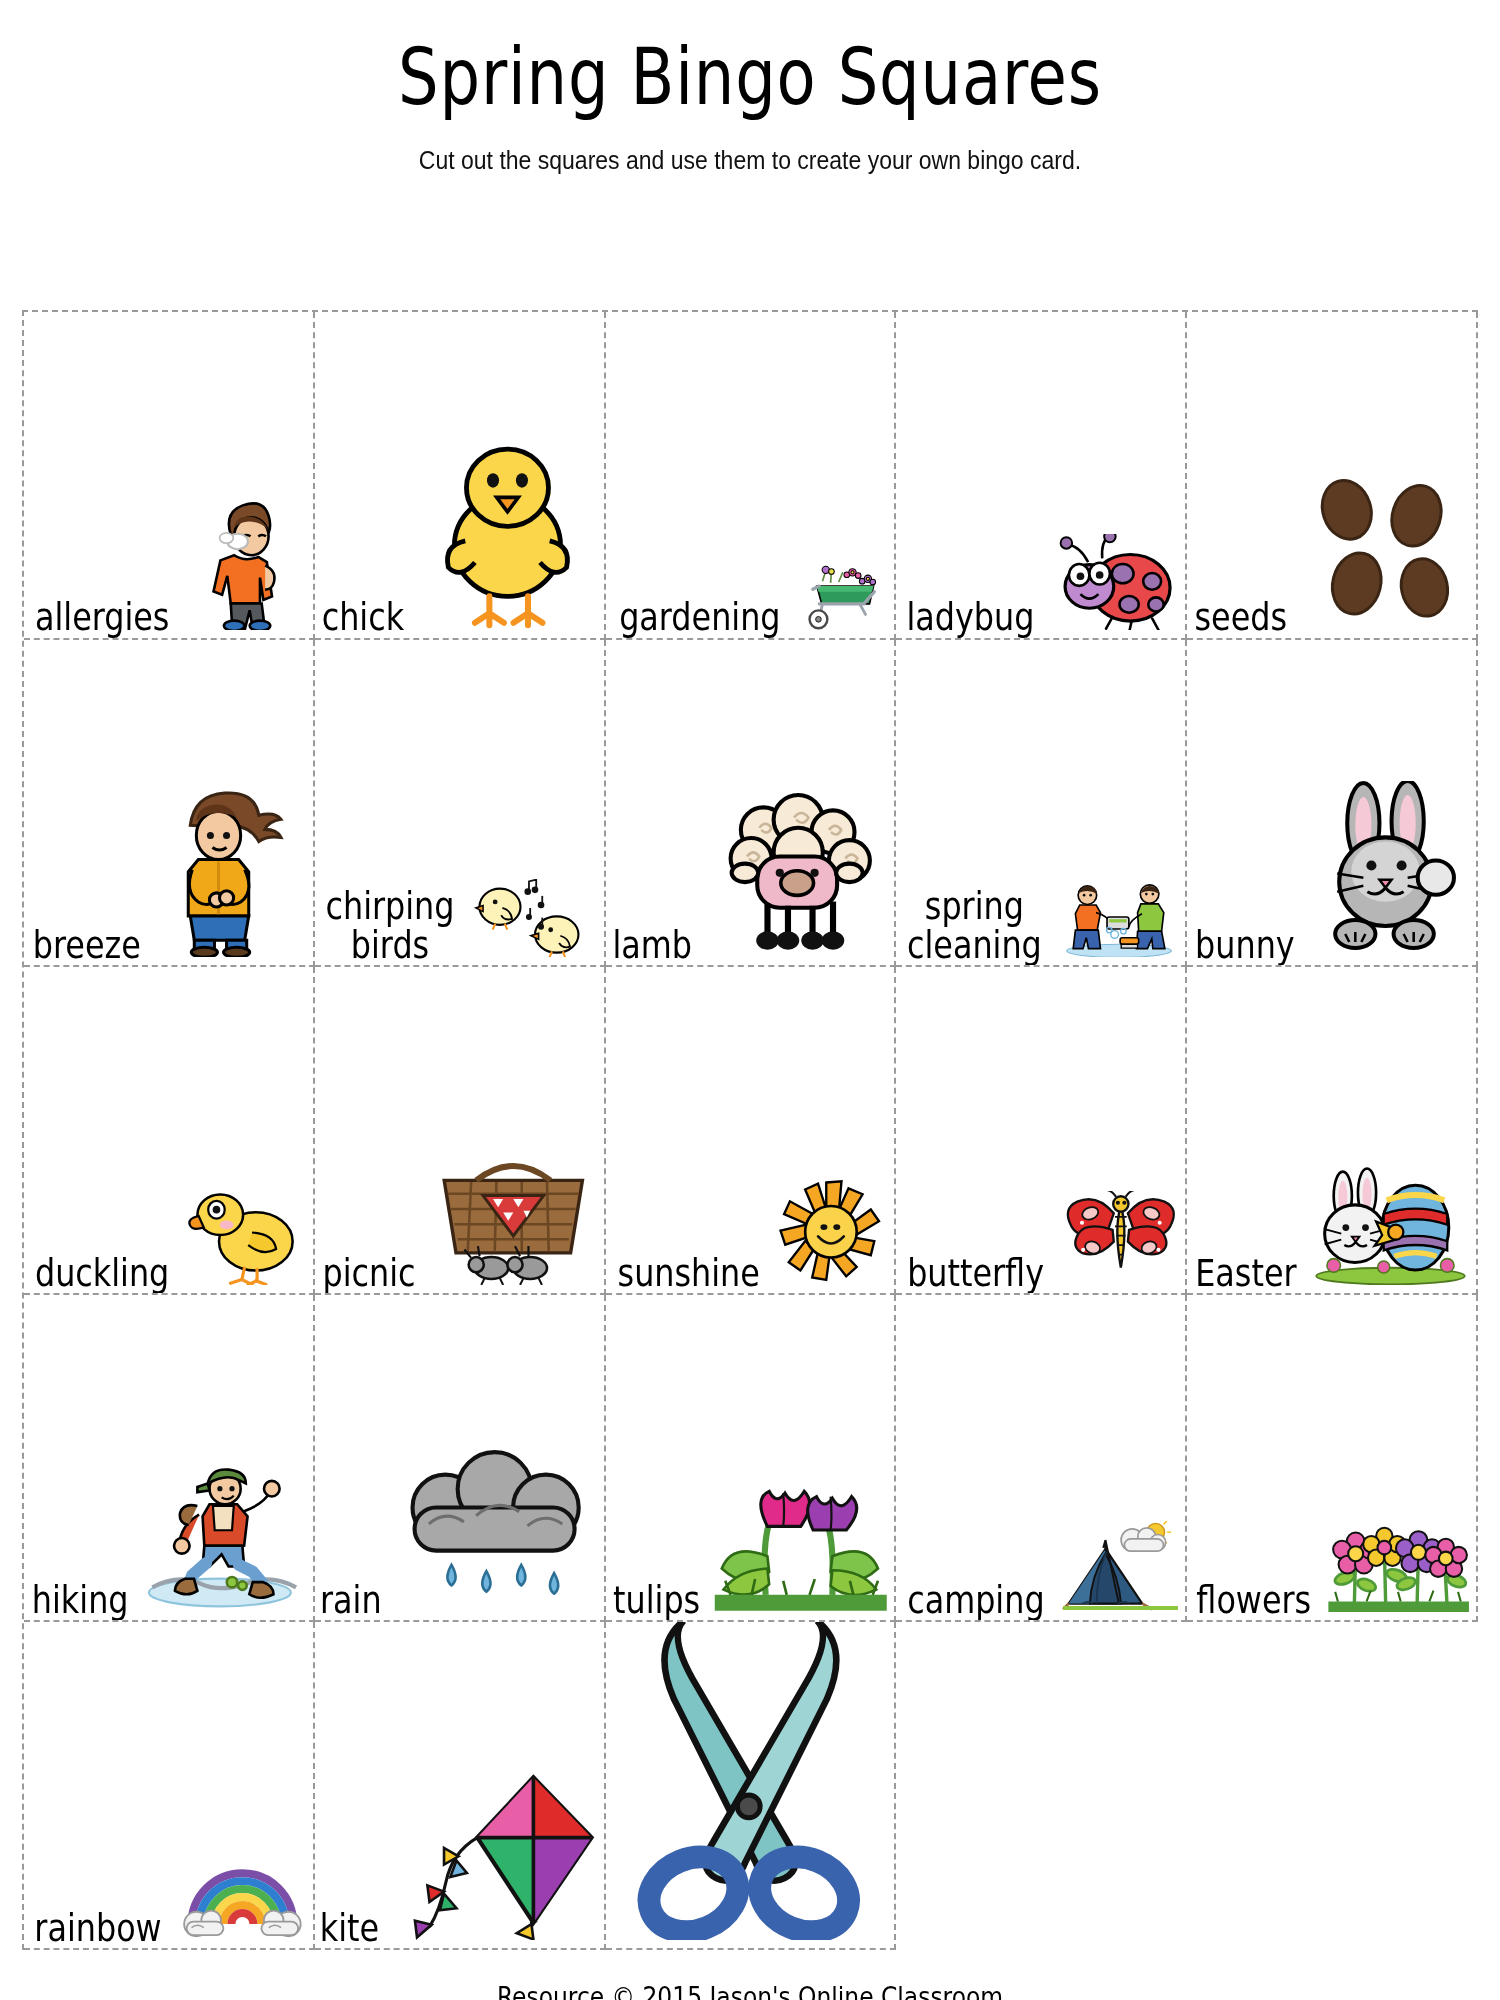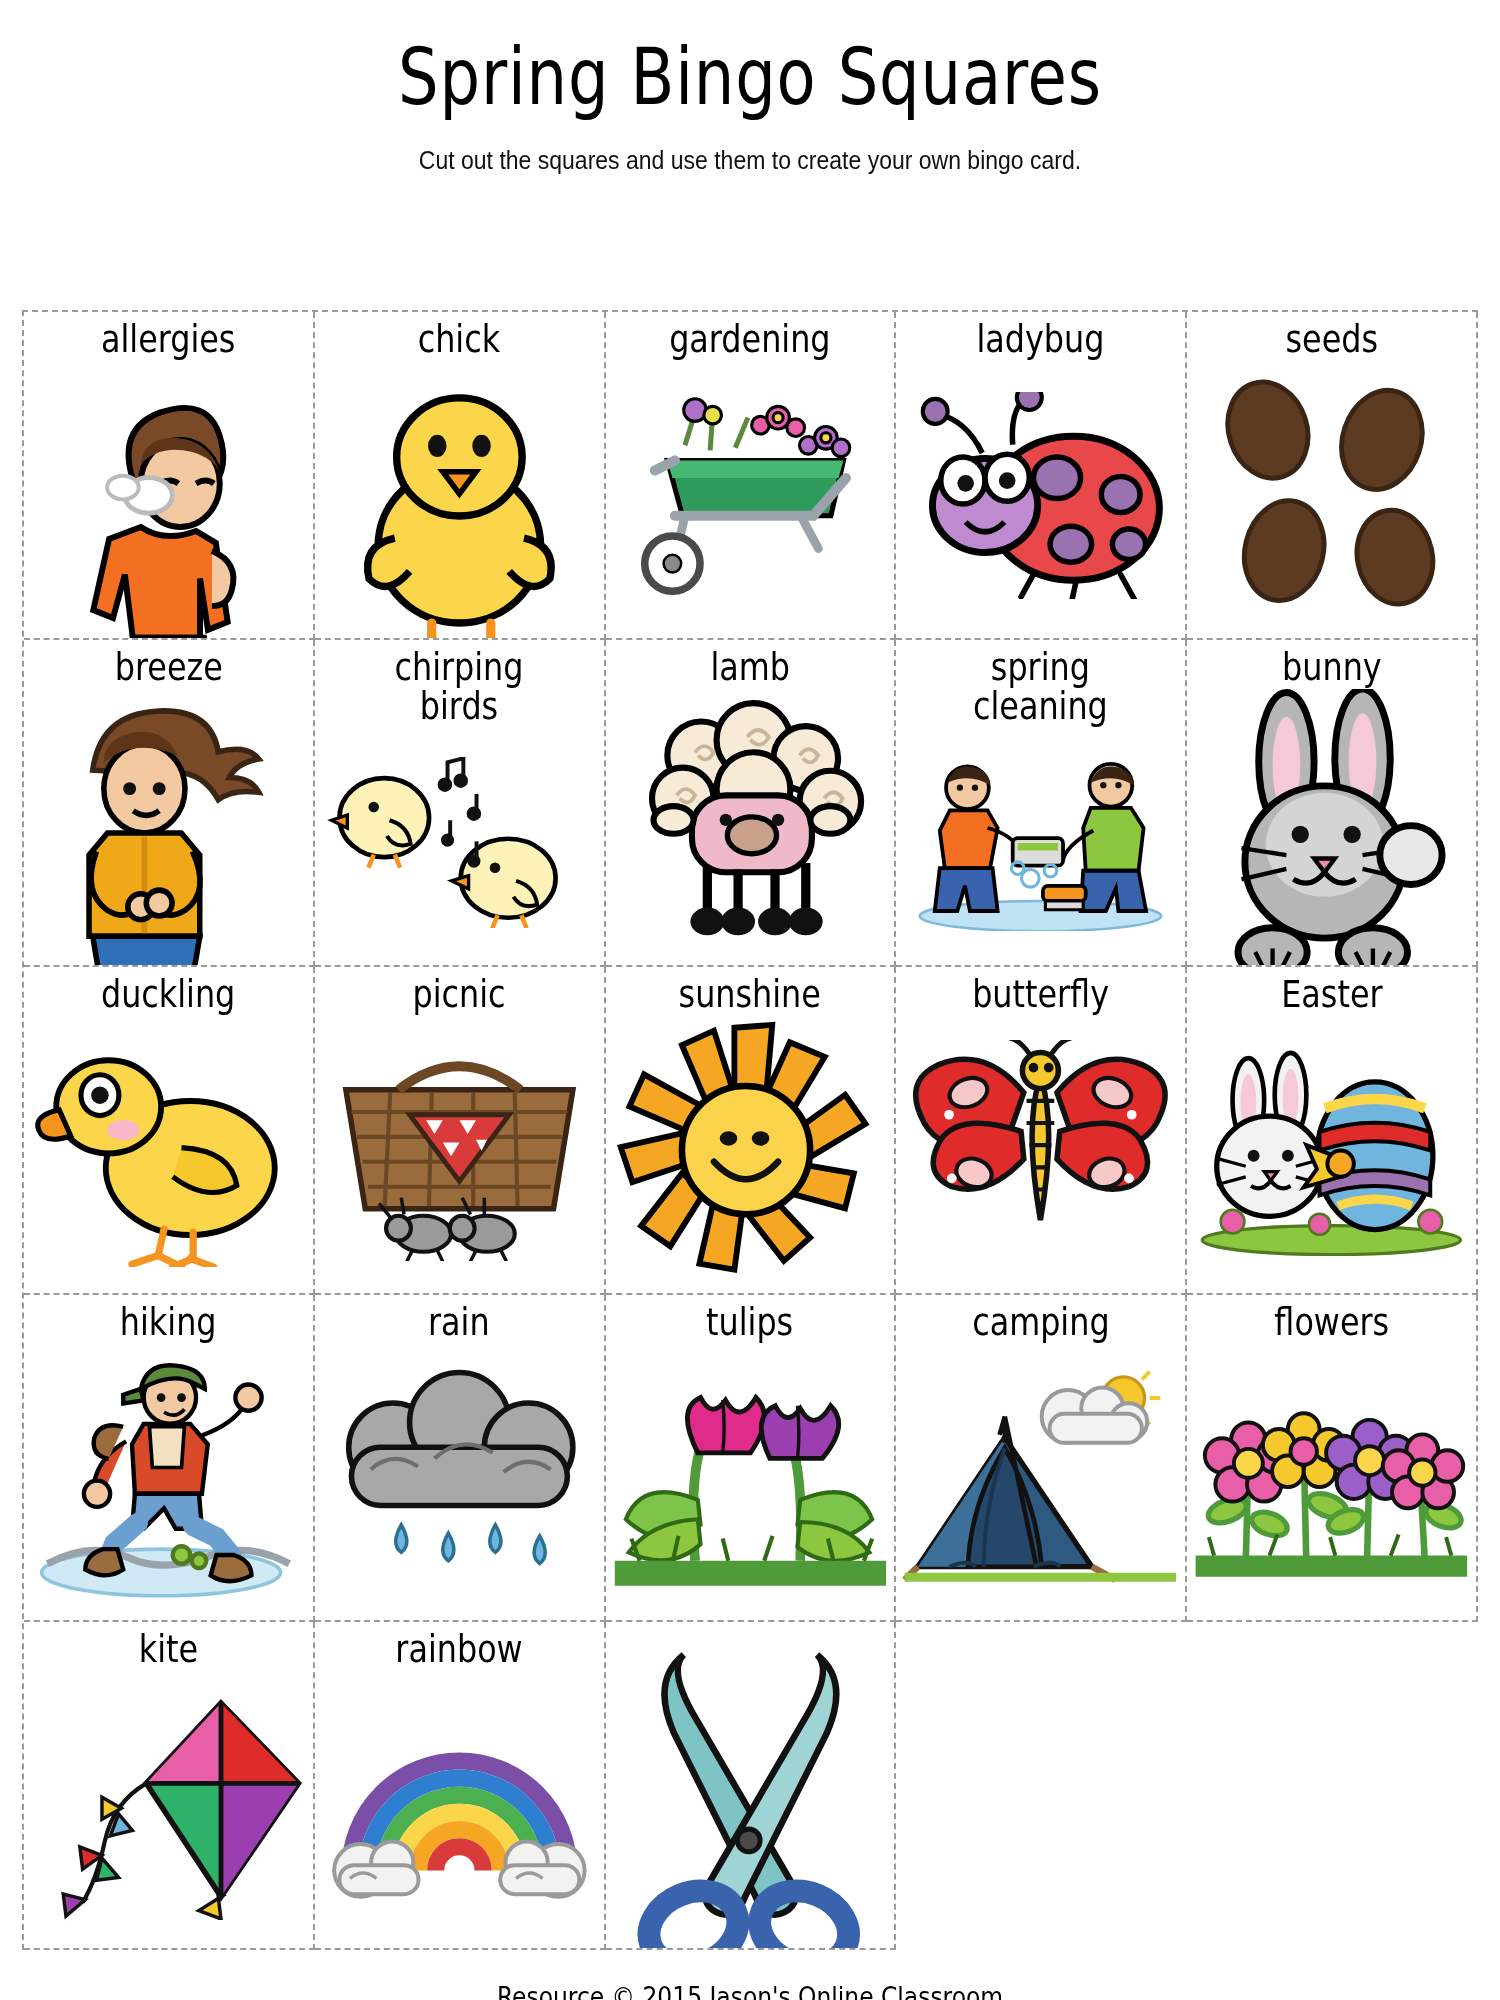--- a/index.html
+++ b/index.html
@@ -39,22 +39,22 @@
     grid-template-columns: repeat(5, 1fr);
     grid-template-rows: repeat(5, 1fr);
     border-top: 2px dashed #9a9a9a;
     border-left: 2px dashed #9a9a9a;
   }
   .cell {
     border-right: 2px dashed #9a9a9a;
     border-bottom: 2px dashed #9a9a9a;
     position: relative;
     display: flex;
-    flex-direction: column;
-    align-items: center;
+    flex-direction: row;
+    align-items: flex-end;
     padding-top: 8px;
     overflow: hidden;
   }
   .label {
     font-family: "DejaVu Sans", sans-serif;
     font-size: 37px;
     color: #000;
     text-align: center;
     line-height: 1.06;
     transform: scaleX(0.86);
@@ -629,20 +629,48 @@
           </g>
           <path d="M2 134 l206 0 l0 16 l-206 0z" fill="#4f9b3a"></path>
           <g stroke="#2f6b14" stroke-width="3" fill="none">
             <path d="M16 134 l-4 -14 M58 134 l6 -16 M108 134 l-4 -14 M150 134 l6 -16 M196 134 l-4 -14"></path>
           </g>
         </svg>
       </div>
     </div>
 
     <div class="cell">
+      <div class="label">rainbow</div>
+      <div class="art">
+        <svg viewBox="0 0 210 150">
+          <g fill="none" stroke-width="13">
+            <path d="M22 124 a83 83 0 0 1 166 0" stroke="#7b4fa8"></path>
+            <path d="M35 124 a70 70 0 0 1 140 0" stroke="#2f7fd0"></path>
+            <path d="M48 124 a57 57 0 0 1 114 0" stroke="#4caf50"></path>
+            <path d="M61 124 a44 44 0 0 1 88 0" stroke="#fbd64a"></path>
+            <path d="M74 124 a31 31 0 0 1 62 0" stroke="#f5a623"></path>
+            <path d="M87 124 a18 18 0 0 1 36 0" stroke="#d93a3a"></path>
+          </g>
+          <g fill="#f2f2f2" stroke="#9a9a9a" stroke-width="3">
+            <circle cx="30" cy="124" r="20"></circle>
+              <circle cx="54" cy="118" r="16"></circle>
+            <rect x="14" y="120" width="60" height="22" rx="11"></rect>
+            <circle cx="180" cy="124" r="20"></circle>
+              <circle cx="156" cy="118" r="16"></circle>
+            <rect x="136" y="120" width="60" height="22" rx="11"></rect>
+          </g>
+          <g fill="none" stroke="#9a9a9a" stroke-width="2.5">
+            <path d="M22 130 q10 -8 20 0"></path>
+              <path d="M148 130 q10 -8 20 0"></path>
+          </g>
+        </svg>
+      </div>
+    </div>
+
+    <div class="cell">
       <div class="label">kite</div>
       <div class="art">
         <svg viewBox="0 0 200 165">
           <path d="M138 8 l56 58 l-56 82 l-54 -82z" fill="#2fb36b" stroke="#111" stroke-width="4"></path>
           <path d="M138 8 l56 58 l-56 0z" fill="#e02b2b"></path>
           <path d="M138 66 l56 0 l-56 82z" fill="#9b3fb0"></path>
           <path d="M138 8 l-54 58 l54 0z" fill="#e85fa8"></path>
           <path d="M138 8 l0 140 M84 66 l110 0" stroke="#111" stroke-width="3.5"></path>
           <path d="M84 66 q-24 14 -30 42 q-6 28 -16 44" stroke="#111" stroke-width="3" fill="none"></path>
           <g stroke="#111" stroke-width="2.5">
@@ -651,48 +679,20 @@
             <path d="M52 118 l-16 -6 l2 16z" fill="#e02b2b"></path>
             <path d="M48 136 l16 -2 l-12 -14z" fill="#2fb36b"></path>
             <path d="M40 150 l-16 -4 l2 16z" fill="#9b3fb0"></path>
             <path d="M138 148 l-16 10 l16 6 l-2 -16z" fill="#f5c82e"></path>
           </g>
         </svg>
       </div>
     </div>
 
     <div class="cell">
-      <div class="label">rainbow</div>
-      <div class="art">
-        <svg viewBox="0 0 210 150">
-          <g fill="none" stroke-width="13">
-            <path d="M22 124 a83 83 0 0 1 166 0" stroke="#7b4fa8"></path>
-            <path d="M35 124 a70 70 0 0 1 140 0" stroke="#2f7fd0"></path>
-            <path d="M48 124 a57 57 0 0 1 114 0" stroke="#4caf50"></path>
-            <path d="M61 124 a44 44 0 0 1 88 0" stroke="#fbd64a"></path>
-            <path d="M74 124 a31 31 0 0 1 62 0" stroke="#f5a623"></path>
-            <path d="M87 124 a18 18 0 0 1 36 0" stroke="#d93a3a"></path>
-          </g>
-          <g fill="#f2f2f2" stroke="#9a9a9a" stroke-width="3">
-            <circle cx="30" cy="124" r="20"></circle>
-              <circle cx="54" cy="118" r="16"></circle>
-            <rect x="14" y="120" width="60" height="22" rx="11"></rect>
-            <circle cx="180" cy="124" r="20"></circle>
-              <circle cx="156" cy="118" r="16"></circle>
-            <rect x="136" y="120" width="60" height="22" rx="11"></rect>
-          </g>
-          <g fill="none" stroke="#9a9a9a" stroke-width="2.5">
-            <path d="M22 130 q10 -8 20 0"></path>
-              <path d="M148 130 q10 -8 20 0"></path>
-          </g>
-        </svg>
-      </div>
-    </div>
-
-    <div class="cell">
       <div class="label"></div>
       <div class="art">
         <svg viewBox="0 0 170 210">
           <path d="M44 14 q-10 10 8 40 l56 96 q10 16 -2 22 q-12 6 -18 -10 l-50 -100 q-14 -32 6 -48z" fill="#7fc4c4" stroke="#111" stroke-width="4"></path>
           <path d="M126 14 q10 10 -8 40 l-56 96 q-10 16 2 22 q12 6 18 -10 l50 -100 q14 -32 -6 -48z" fill="#9ed4d4" stroke="#111" stroke-width="4"></path>
           <circle cx="84" cy="128" r="7" fill="#4a4a4a" stroke="#111" stroke-width="3"></circle>
           <ellipse cx="118" cy="182" rx="28" ry="22" transform="rotate(22 118 182)" fill="none" stroke="#3a63ad" stroke-width="14"></ellipse>
           <ellipse cx="50" cy="182" rx="28" ry="22" transform="rotate(-22 50 182)" fill="none" stroke="#3a63ad" stroke-width="14"></ellipse>
         </svg>
       </div>

